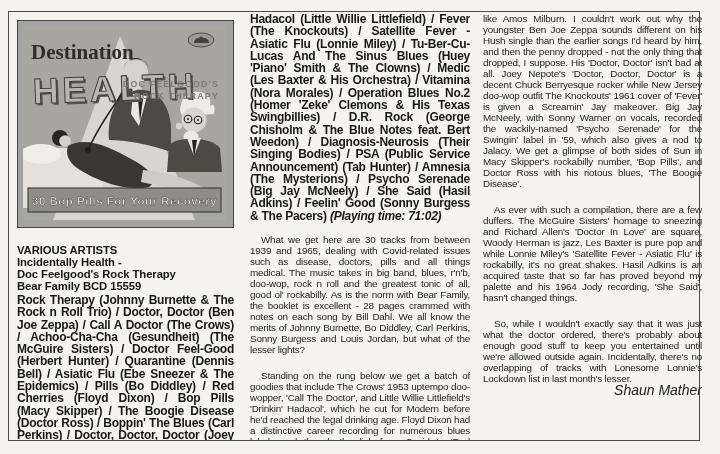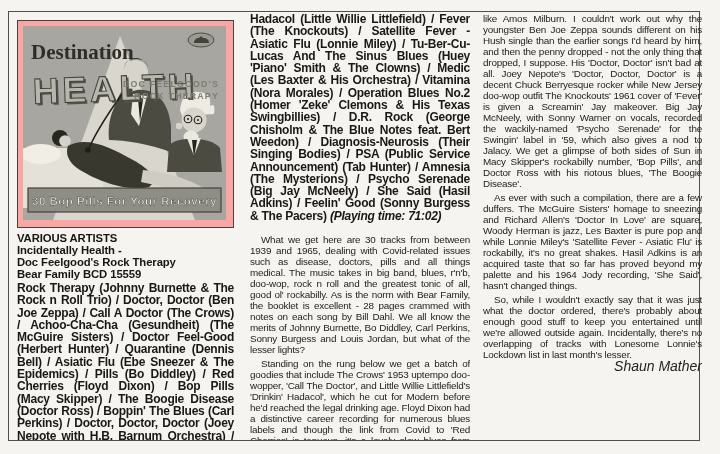--- a/index.html
+++ b/index.html
@@ -12,39 +12,39 @@
     position:absolute;left:8px;top:11px;width:690px;height:428px;
     border:1.5px solid #4f4e48;pointer-events:none;
   }
   .col{position:absolute;overflow:hidden;text-align:justify;}
   .col1{left:17px;top:20px;width:217px;height:420px;}
   .col2{left:250px;top:13px;width:220px;height:427px;}
   .col3{left:483px;top:13px;width:219px;height:427px;}
 
   .cover-box{
     width:217px;height:208px;box-sizing:border-box;
-    background:#fca5a5;border:1.5px solid #44433d;padding:5px;
+    background:#a3a3a3;border:1.5px solid #44433d;padding:5px;
   }
   .cover-box svg{display:block;width:203px;height:194px;}
 
   .album-header{
-    margin-top:4px;text-align:left;font-weight:bold;
+    margin-top:16px;text-align:left;font-weight:bold;
     font-size:11.3px;line-height:12px;letter-spacing:-0.1px;color:#161613;
   }
   .tracklist{
     margin:2px 0 0 0;
     font-family:Liberation Sans, sans-serif;font-weight:bold;
     font-size:12px;line-height:12.3px;letter-spacing:-0.25px;color:#181815;
   }
   .col2 .tracklist{margin:0 0 6px 0;}
   .ptime{font-style:italic;}
   .review{
     margin:0;font-size:9.9px;line-height:11px;letter-spacing:-0.2px;color:#232220;
   }
-  .review + .review{margin-top:3px;}
+  .review + .review{margin-top:15px;}
   .indent{text-indent:11px;margin-top:12px;}
   .byline{
     font-size:14px;line-height:12.3px;font-style:italic;text-align:right;color:#232220;
   }
   text{font-family:"Liberation Sans",sans-serif;}
   .serif-text{font-family:"Liberation Serif",serif;}
 </style>
 </head>
 <body>
 

